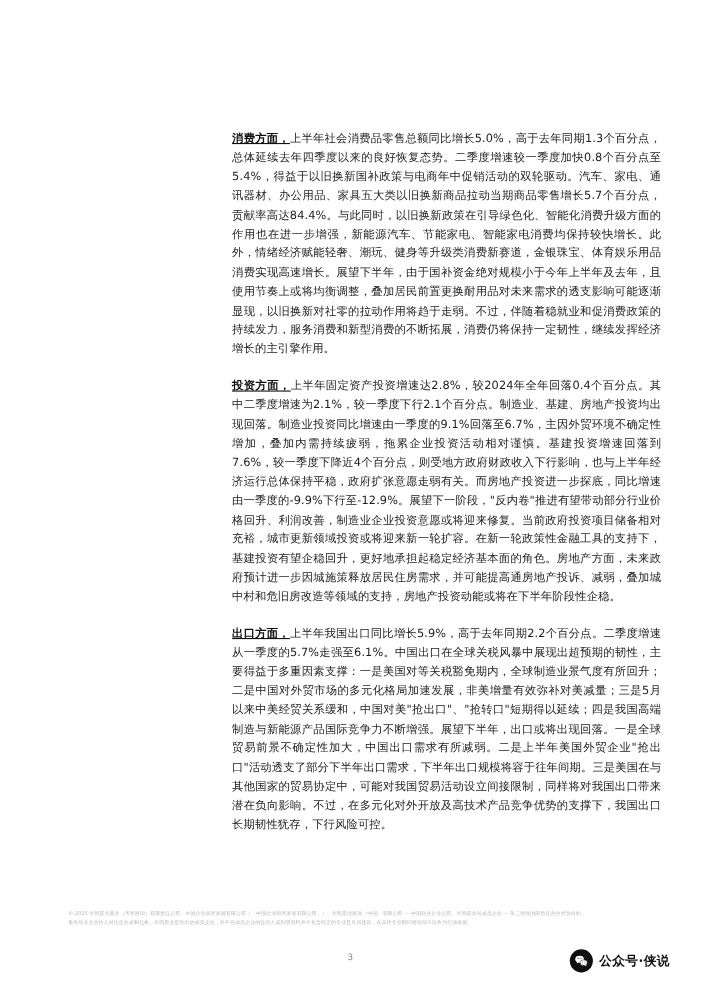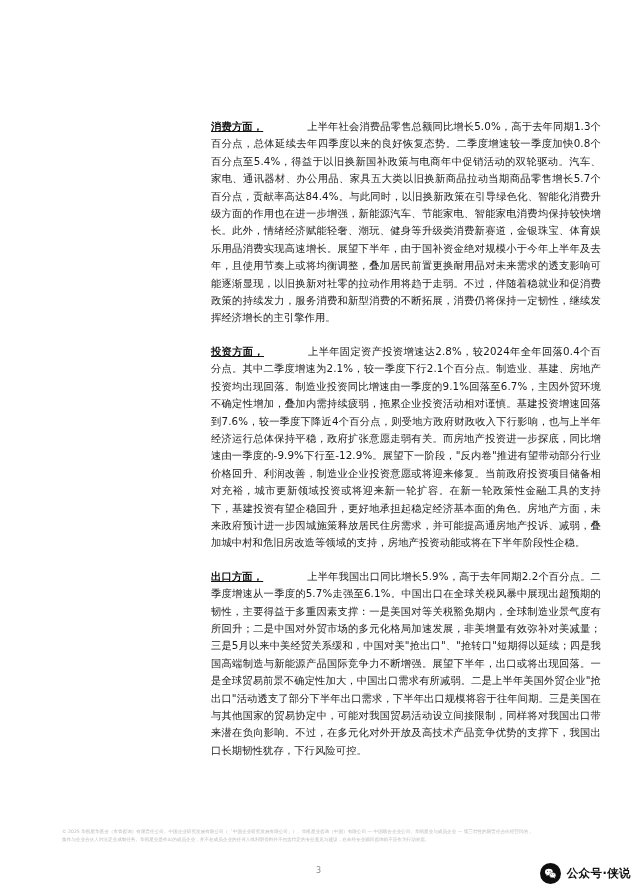--- a/index.html
+++ b/index.html
@@ -35,21 +35,20 @@
     margin: 0 0 16px 0;
     letter-spacing: 0.1px;
   }
   .para .lead {
     font-weight: bold;
     color: #111111;
     text-decoration: underline;
   }
   .para-text {
     display: inline;
-    margin-left: 44px;
   }
   .footer {
     position: absolute;
     left: 62px;
     top: 828px;
     width: 520px;
     font-size: 4.6px;
     line-height: 8px;
     color: #b9b9b9;
     text-align: left;
@@ -62,21 +61,21 @@
     position: absolute;
     left: 0;
     top: 866px;
     width: 637px;
     text-align: center;
     font-size: 8px;
     color: #8a8a8a;
   }
   .watermark {
     position: absolute;
-    right: 6px;
+    right: 28px;
     bottom: 10px;
     display: flex;
     align-items: center;
     gap: 6px;
   }
   .wm-badge {
     width: 21px;
     height: 21px;
     border-radius: 50%;
     background: #0f0f0f;

